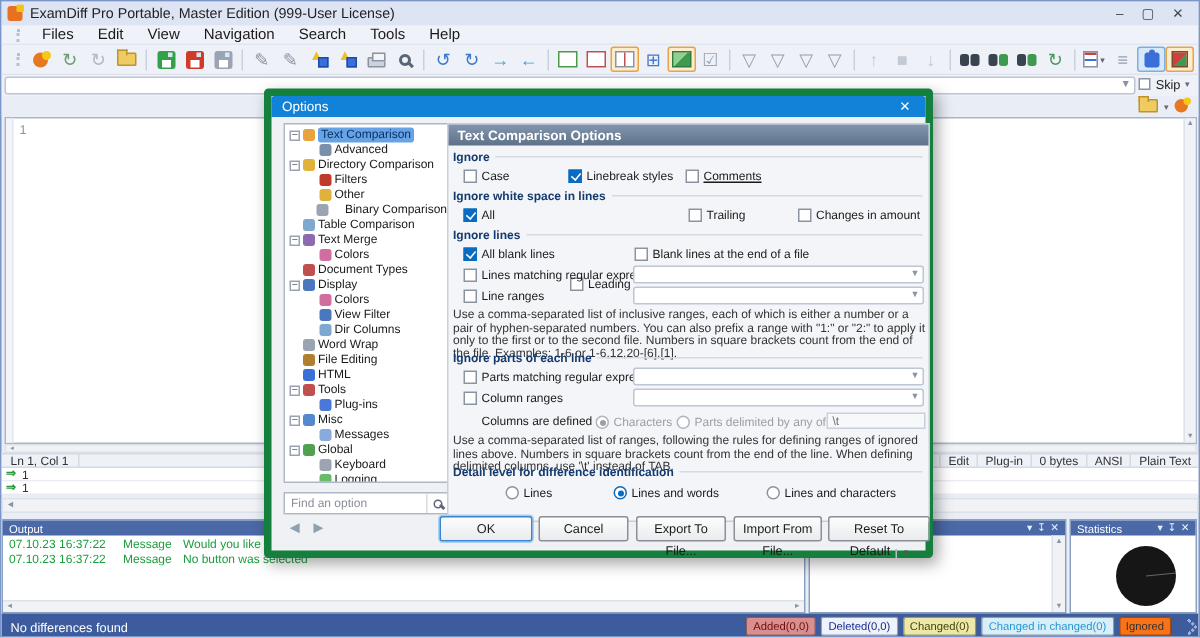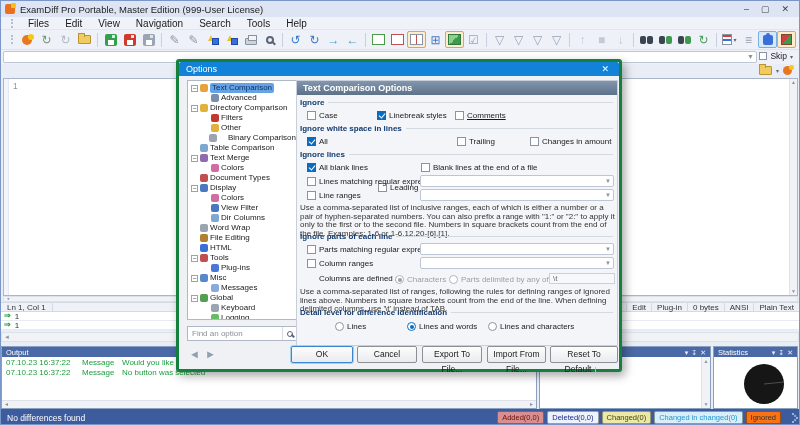--- a/index.html
+++ b/index.html
@@ -113,21 +113,21 @@
   .mid-panel .vs{position:absolute;right:0;top:10px;bottom:0;width:9px;background:#f0f2f6;border-left:1px solid #dde2ea;font-size:5px;color:#8a94a4;text-align:center;line-height:8px;display:flex;flex-direction:column;justify-content:space-between;}
   .stats-panel{left:712px;width:85px;}
 
   
   .statusbar{position:absolute;left:0;top:408px;width:100%;height:17px;background:#3d5c9e;display:flex;align-items:center;color:#fff;font-size:8.5px;padding:0 6px;}
   .badges{margin-left:auto;display:flex;gap:3px;align-items:center;margin-right:8px;}
   .badge{font-size:7.5px;line-height:9px;padding:1px 4px;border-radius:2px;border:1px solid rgba(0,0,0,.35);white-space:nowrap;}
   .sgrip{width:8px;height:8px;border-right:2px dotted #9db0d8;border-bottom:2px dotted #9db0d8;transform:rotate(-45deg);margin-right:-4px;}
 
   
-  .dialog{position:absolute;left:175px;top:58px;width:446px;height:313px;background:#f0f1f4;border:3px solid #15803d;border-radius:3px;box-shadow:3px 4px 10px rgba(0,0,0,.35);z-index:30;}
+  .dialog{position:absolute;left:175px;top:58px;width:446px;height:313px;background:#f0f1f4;border:5px solid #15803d;border-radius:3px;box-shadow:3px 4px 10px rgba(0,0,0,.35);z-index:30;}
   .dlg-title{height:14px;background:#1282d8;border-radius:2px 2px 0 0;display:flex;align-items:center;padding:0 7px;}
   .dlg-title .t{color:#fff;font-size:9px;}
   .dlg-close{margin-left:auto;color:#fff;font-size:9px;line-height:14px;padding:0 3px;}
 
   .tree{position:absolute;left:8px;top:18px;width:110px;height:240px;background:#fff;border:1px solid #aeb8c6;overflow:hidden;padding-top:2px;}
   .tree-row{height:10px;display:flex;align-items:center;gap:2px;font-size:8px;color:#1a1a1a;white-space:nowrap;}
   .tree-row.selected .tlabel{background:#66a2e6;color:#09305f;border-radius:2px;padding:0 2px;}
   .expander{width:7px;height:7px;flex:none;font-size:7px;line-height:5px;text-align:center;color:#555;}
   .expander.on{border:1px solid #98a4b4;background:#fff;}
   .ticon{width:8px;height:8px;border-radius:2px;flex:none;}
@@ -675,21 +675,21 @@
           <span class="t">Detail level for difference identification</span>
         </div>
       <label class="radio" style="left:38px;top:239px;">
           <span class="dot"></span>
           <span class="lb">Lines</span>
         </label>
       <label class="radio selected" style="left:110px;top:239px;">
           <span class="dot"></span>
           <span class="lb">Lines and words</span>
         </label>
-      <label class="radio" style="left:191px;top:239px;">
+      <label class="radio" style="left:212px;top:239px;">
           <span class="dot"></span>
           <span class="lb">Lines and characters</span>
         </label>
     </div>
 
     <div class="btnrow">
       <div class="navarrows">
         <span>◄</span>
         <span>►</span>
       </div>

